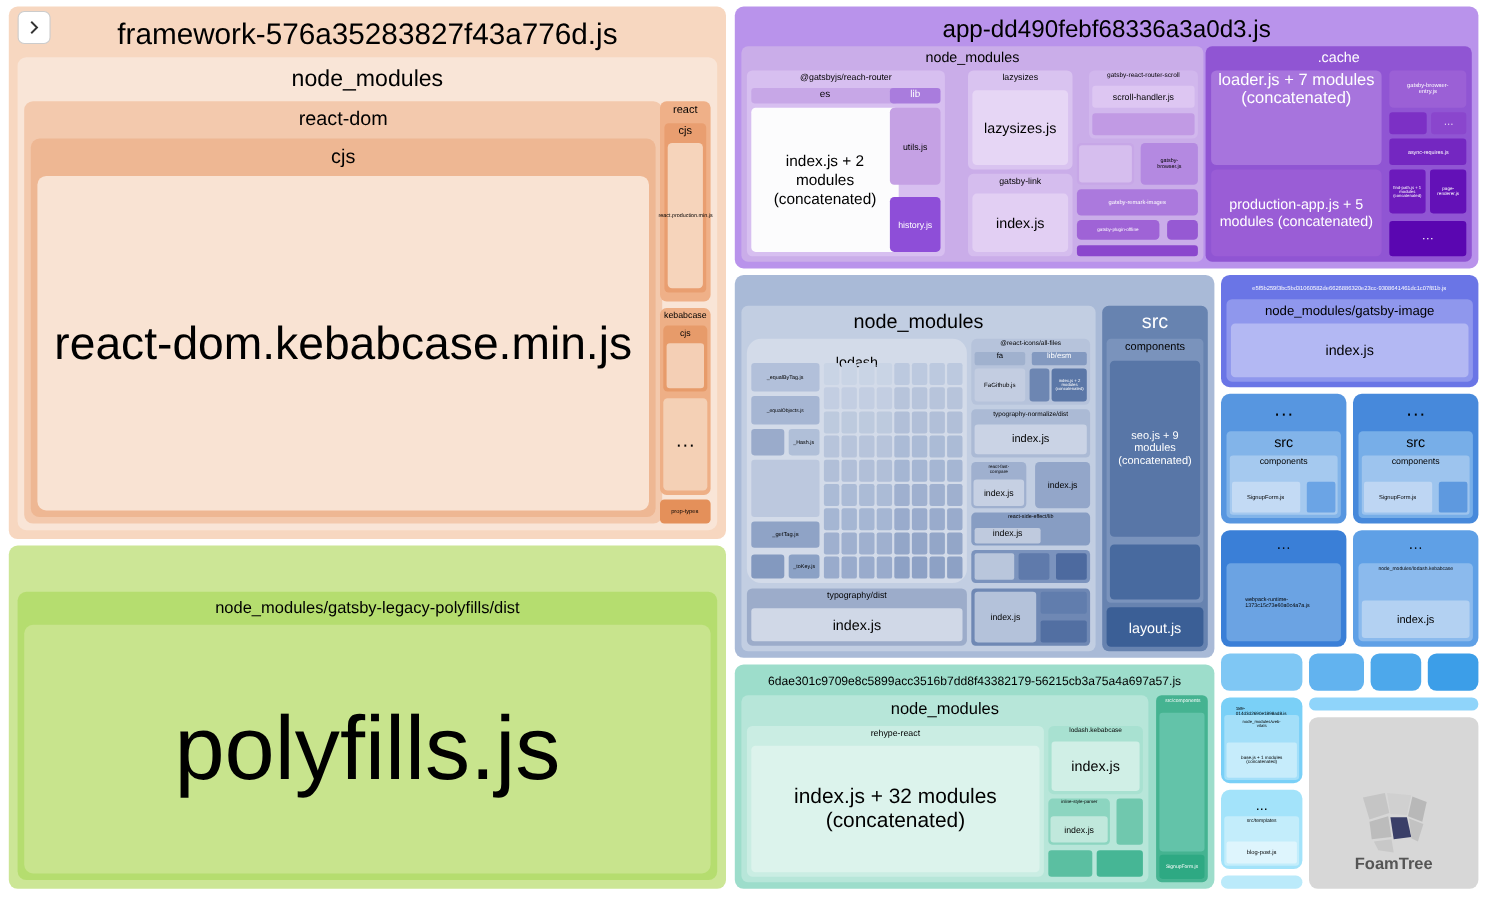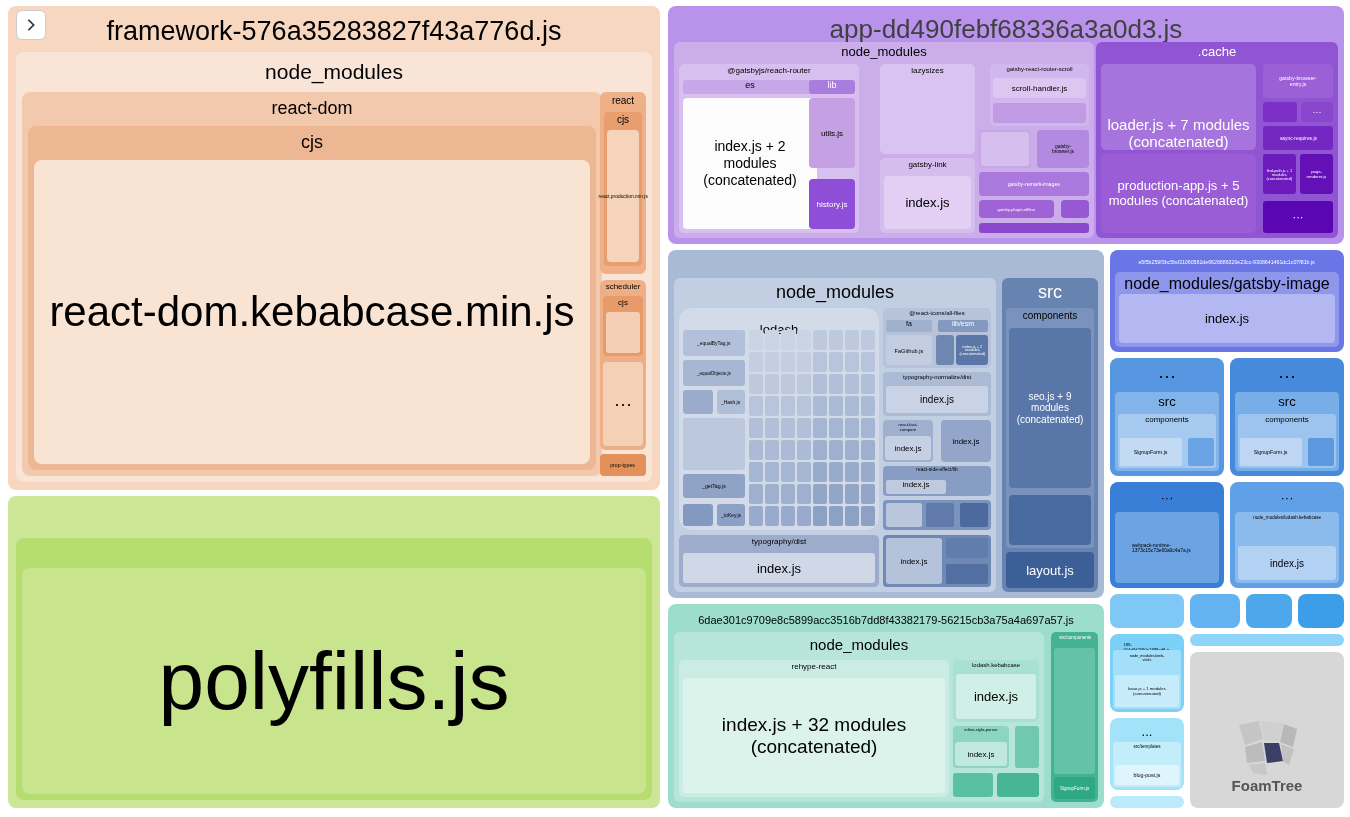--- a/index.html
+++ b/index.html
@@ -48,45 +48,46 @@
         <div class="xs">react</div>
         <div class="fill" style="left:4px;right:4px;top:20px;height:154px;background:#e99e70;border-radius:4px;padding-top:2px;text-align:center">
           <div class="xs">cjs</div>
           <div class="fill" style="left:3px;right:3px;top:18px;bottom:4px;background:#f6d4bb;border-radius:4px;display:flex;align-items:center;justify-content:center">
             <div class="tiny" style="transform:scale(0.7)">react.production.min.js</div>
           </div>
         </div>
       </div>
 
       <div class="fill" style="right:6px;top:228px;width:46px;height:170px;background:#eeaf86;border-radius:6px;text-align:center;padding-top:2px">
-        <div class="xxs">scheduler</div>
+        <div class="xxs">kebabcase</div>
         <div class="fill" style="left:3px;right:3px;top:16px;height:60px;background:#e79b6a;border-radius:4px;text-align:center;padding-top:2px">
           <div class="xxs">cjs</div>
           <div class="fill" style="left:3px;right:3px;top:16px;bottom:3px;background:#f4cfb5;border-radius:3px;"></div>
         </div>
         <div class="fill" style="left:3px;right:3px;top:82px;bottom:4px;background:#f4d0b5;border-radius:4px;display:flex;align-items:center;justify-content:center;font-size:18px">
           <span>···</span>
         </div>
       </div>
       <div class="fill" style="right:6px;bottom:6px;width:46px;height:22px;background:#e4905a;border-radius:4px;display:flex;align-items:center;justify-content:center">
         <div class="tiny" style="transform:scale(0.75)">prop-types</div>
       </div>
     </div>
   </div>
 
   <div class="box" style="left:8px;top:496px;width:652px;height:312px;background:#cce696;">
     <div class="fill" style="left:8px;top:42px;right:8px;bottom:8px;background:#b5dd6f;border-radius:8px;text-align:center;padding-top:4px">
+      <div class="lbl sm" style="font-size:15px">node_modules/gatsby-legacy-polyfills/dist</div>
       <div class="fill" style="left:6px;top:30px;right:6px;bottom:6px;background:#c8e48d;border-radius:8px;display:flex;align-items:center;justify-content:center">
         <div class="lbl huge">polyfills.js</div>
       </div>
     </div>
   </div>
 
   <div class="box" style="left:668px;top:6px;width:676px;height:238px;background:#b993eb;">
-    <div class="lbl" style="font-size:26px;margin-top:2px;color:#404040">app-dd490febf68336a3a0d3.js</div>
+    <div class="lbl" style="font-size:22px;margin-top:2px;color:#000000">app-dd490febf68336a3a0d3.js</div>
 
     <div class="fill" style="left:6px;top:36px;width:420px;bottom:6px;background:#caade9;border-radius:6px;text-align:center;padding-top:2px">
       <div class="sm">node_modules</div>
 
       <div class="fill" style="left:5px;top:22px;width:180px;bottom:5px;background:#d7bff0;border-radius:5px;text-align:center;padding-top:2px">
         <div class="xxs">@gatsbyjs/reach-router</div>
         <div class="fill" style="left:4px;top:16px;width:134px;height:14px;background:#c7a7e7;border-radius:3px;font-size:9px"><span>es</span></div>
         <div class="fill" style="right:4px;top:16px;width:46px;height:14px;background:#a97cdd;border-radius:3px;font-size:9px;color:#fff"><span>lib</span></div>
         <div class="fill" style="left:4px;top:34px;width:134px;bottom:4px;background:#fcfcfd;border-radius:4px;display:flex;align-items:center;justify-content:center;text-align:center">
           <div class="sm" style="font-size:14px;line-height:1.2;padding:0 6px">index.js + 2 modules (concatenated)</div>
@@ -94,20 +95,23 @@
         <div class="fill" style="right:4px;top:34px;width:46px;height:70px;background:#c5a1e4;border-radius:4px;display:flex;align-items:center;justify-content:center">
           <div class="xxs">utils.js</div>
         </div>
         <div class="fill" style="right:4px;bottom:4px;width:46px;height:50px;background:#8e4ed8;border-radius:4px;display:flex;align-items:center;justify-content:center;color:#fff">
           <div class="xxs">history.js</div>
         </div>
       </div>
 
       <div class="fill" style="left:206px;top:22px;width:95px;height:90px;background:#d9c3f0;border-radius:5px;text-align:center;padding-top:2px">
         <div class="xxs">lazysizes</div>
+        <div class="fill" style="left:4px;top:18px;right:4px;bottom:4px;background:#e6d6f5;border-radius:4px;display:flex;align-items:center;justify-content:center">
+          <div class="sm">lazysizes.js</div>
+        </div>
       </div>
 
       <div class="fill" style="left:206px;top:116px;width:95px;bottom:5px;background:#d5bdee;border-radius:5px;text-align:center;padding-top:2px">
         <div class="xxs">gatsby-link</div>
         <div class="fill" style="left:4px;top:18px;right:4px;bottom:4px;background:#e2cff3;border-radius:4px;display:flex;align-items:center;justify-content:center">
           <div class="sm">index.js</div>
         </div>
       </div>
 
       <div class="fill" style="left:316px;top:22px;right:5px;height:62px;background:#d1b7ed;border-radius:5px;text-align:center;padding-top:1px">
@@ -128,21 +132,21 @@
       </div>
       <div class="fill" style="left:305px;top:158px;width:75px;height:18px;background:#9f63d6;border-radius:4px;display:flex;align-items:center;justify-content:center;color:#fff">
         <div class="tiny" style="transform:scale(0.6)">gatsby-plugin-offline</div>
       </div>
       <div class="fill" style="right:5px;top:158px;width:28px;height:18px;background:#9659d3;border-radius:4px;"></div>
       <div class="fill" style="left:305px;bottom:5px;right:5px;height:10px;background:#8b47cd;border-radius:3px;"></div>
     </div>
 
     <div class="fill" style="right:6px;top:36px;width:242px;bottom:6px;background:#9055d3;border-radius:6px;text-align:center;padding-top:2px;color:#fff">
       <div class="sm">.cache</div>
-      <div class="fill" style="left:5px;top:22px;width:155px;height:86px;background:#a774dd;border-radius:5px;display:flex;align-items:flex-end;justify-content:center;padding:0 6px">
+      <div class="fill" style="left:5px;top:22px;width:155px;height:86px;background:#a774dd;border-radius:5px;display:flex;align-items:flex-start;justify-content:center;padding:0 6px">
         <div class="sm" style="font-size:15px;line-height:1.15;text-align:center">loader.js + 7 modules (concatenated)</div>
       </div>
       <div class="fill" style="left:5px;top:112px;width:155px;bottom:5px;background:#9a5dd6;border-radius:5px;display:flex;align-items:center;justify-content:center;padding:0 4px">
         <div class="sm" style="font-size:13px;line-height:1.15;text-align:center">production-app.js + 5 modules (concatenated)</div>
       </div>
       <div class="fill" style="right:5px;top:22px;width:70px;height:34px;background:#9b60d6;border-radius:4px;display:flex;align-items:center;justify-content:center">
         <div class="tiny" style="transform:scale(0.75)">gatsby-browser-entry.js</div>
       </div>
       <div class="fill" style="right:5px;top:60px;width:32px;height:20px;background:#8a46cd;border-radius:3px;display:flex;align-items:center;justify-content:center;color:#fff;font-size:9px">
           <span>···</span>
@@ -365,21 +369,21 @@
       <div class="fill" style="left:3px;top:16px;right:3px;bottom:28px;background:#63c3a9;border-radius:3px;"></div>
       <div class="fill" style="left:3px;bottom:3px;right:3px;height:22px;background:#2ea983;border-radius:3px;display:flex;align-items:center;justify-content:center">
           <div class="tiny" style="transform:scale(0.65)">SignupForm.js</div>
         </div>
     </div>
   </div>
 
   <div class="box" style="left:1110px;top:250px;width:234px;height:102px;background:#6a75e6;">
     <div class="lbl tiny" style="color:#fff;transform:scale(0.75);margin-top:3px;white-space:nowrap">e5f5b259f3bc5bd31060582de6626886320e23cc-9308641461dc1c07f81b.js</div>
     <div class="fill" style="left:5px;top:22px;right:5px;bottom:5px;background:#8f97ed;border-radius:5px;text-align:center;padding-top:3px;color:#000">
-      <div class="xs" style="font-size:16px">node_modules/gatsby-image</div>
+      <div class="xs" style="font-size:12px">node_modules/gatsby-image</div>
       <div class="fill" style="left:4px;top:22px;right:4px;bottom:4px;background:#b3b8f3;border-radius:4px;display:flex;align-items:center;justify-content:center">
         <div class="sm">index.js</div>
       </div>
     </div>
   </div>
 
   <div class="box" style="left:1110px;top:358px;width:114px;height:118px;background:#5796e0;">
     <div class="mid" style="color:#000;margin-top:4px">···</div>
     <div class="fill" style="left:5px;top:34px;right:5px;bottom:5px;background:#82b4e9;border-radius:4px;text-align:center;padding-top:2px">
       <div class="sm">src</div>

